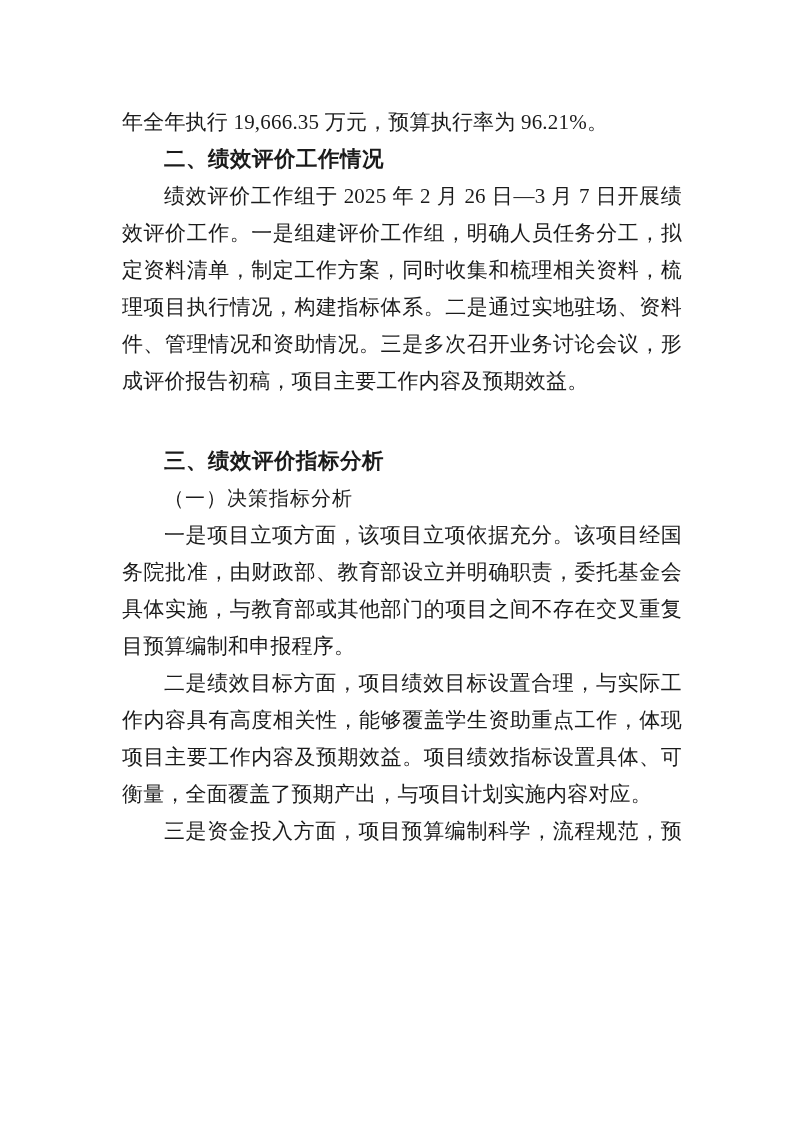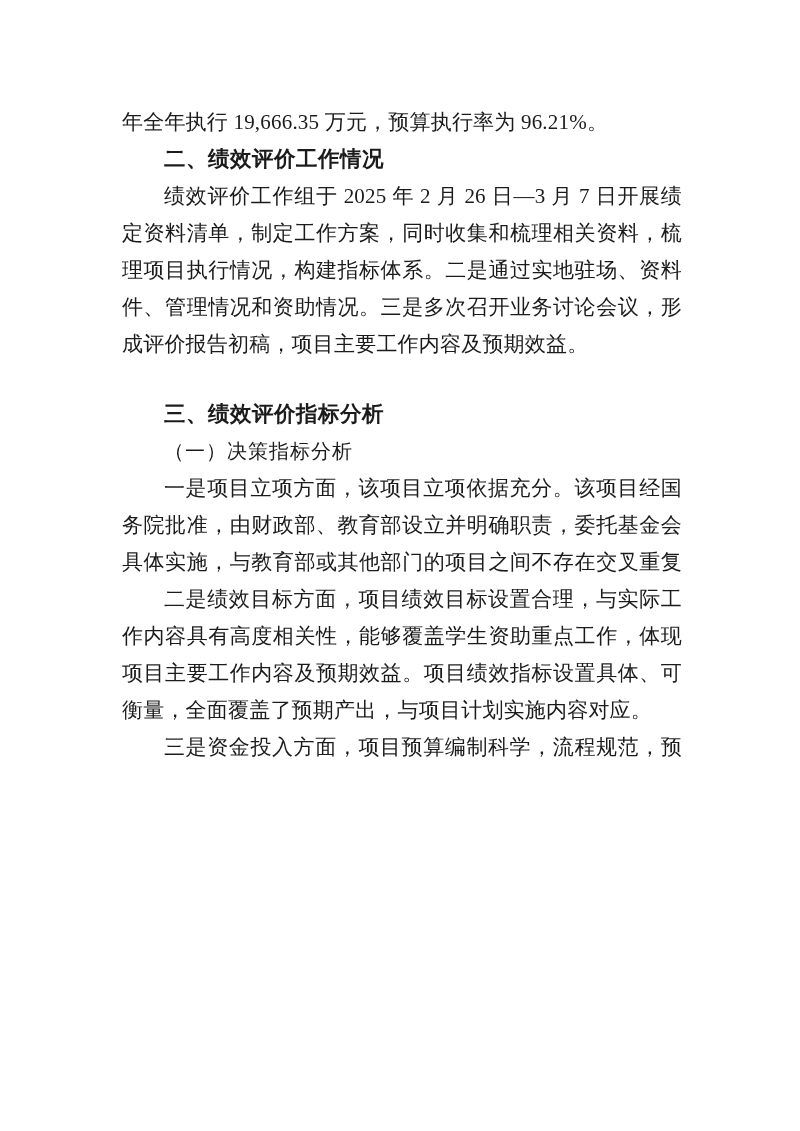--- a/index.html
+++ b/index.html
@@ -43,21 +43,21 @@
     font-weight: 700;
     font-size: 21.5px;
     letter-spacing: 0.5px;
   }
   
   .line.kaiti {
     font-size: 20px;
     letter-spacing: 1px;
   }
   
-  .line.sb { margin-top: 33px; }
+  .line.sb { margin-top: 43px; }
   
   .line.tight { letter-spacing: -0.6px; }
   .footer {
     position: absolute;
     top: 1028px;
     left: 0;
     width: 800px;
     text-align: center;
     font-family: "Liberation Serif", serif;
     font-size: 15px;
@@ -67,29 +67,31 @@
   }
 </style>
 </head>
 <body>
 
 <div class="page">
   <div class="text-block">
       <div class="line">年全年执行 19,666.35 万元，预算执行率为 96.21%。</div>
       <div class="line indent heading">二、绩效评价工作情况</div>
       <div class="line j indent">绩效评价工作组于 2025 年 2 月 26 日—3 月 7 日开展绩</div>
+      <div class="line j">效评价工作。一是组建评价工作组，明确人员任务分工，拟</div>
       <div class="line j">定资料清单，制定工作方案，同时收集和梳理相关资料，梳</div>
       <div class="line j">理项目执行情况，构建指标体系。二是通过实地驻场、资料</div>
       <div class="line j">件、管理情况和资助情况。三是多次召开业务讨论会议，形</div>
       <div class="line">成评价报告初稿，项目主要工作内容及预期效益。</div>
       <div class="line indent heading sb">三、绩效评价指标分析</div>
       <div class="line indent kaiti">（一）决策指标分析</div>
       <div class="line j indent">一是项目立项方面，该项目立项依据充分。该项目经国</div>
       <div class="line j">务院批准，由财政部、教育部设立并明确职责，委托基金会</div>
       <div class="line j">具体实施，与教育部或其他部门的项目之间不存在交叉重复</div>
+      <div class="line">目预算编制和申报程序。</div>
       <div class="line j indent">二是绩效目标方面，项目绩效目标设置合理，与实际工</div>
       <div class="line j">作内容具有高度相关性，能够覆盖学生资助重点工作，体现</div>
       <div class="line j">项目主要工作内容及预期效益。项目绩效指标设置具体、可</div>
       <div class="line">衡量，全面覆盖了预期产出，与项目计划实施内容对应。</div>
       <div class="line j indent">三是资金投入方面，项目预算编制科学，流程规范，预</div>
     </div>
   <div class="footer">106</div>
 </div>
 
 </body></html>

